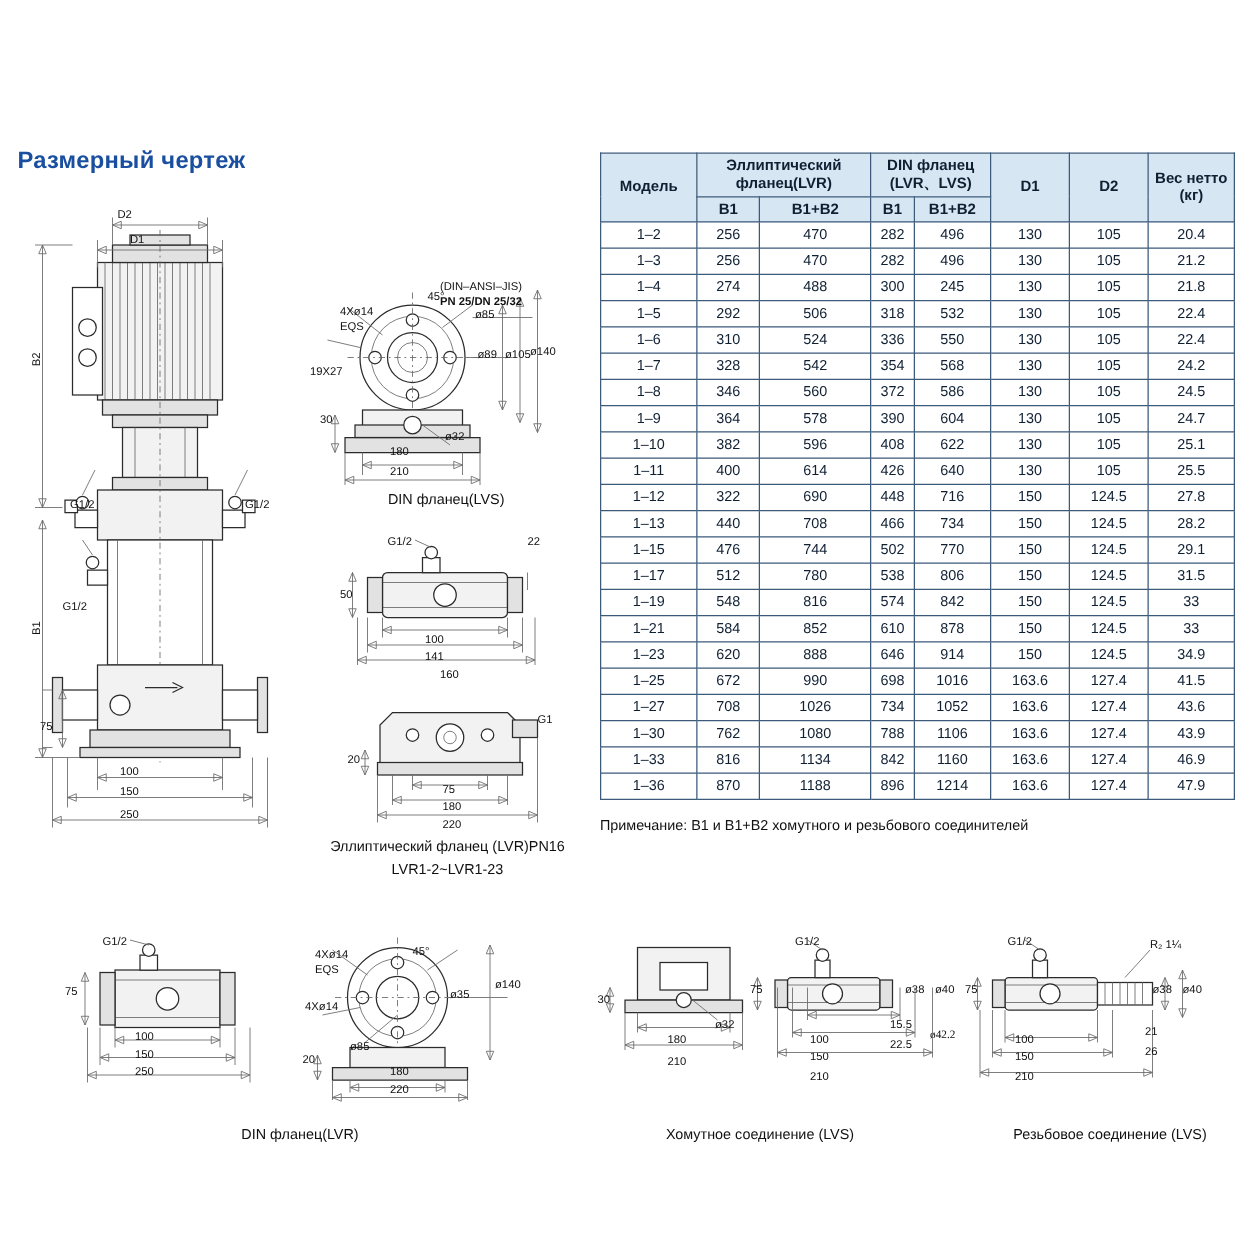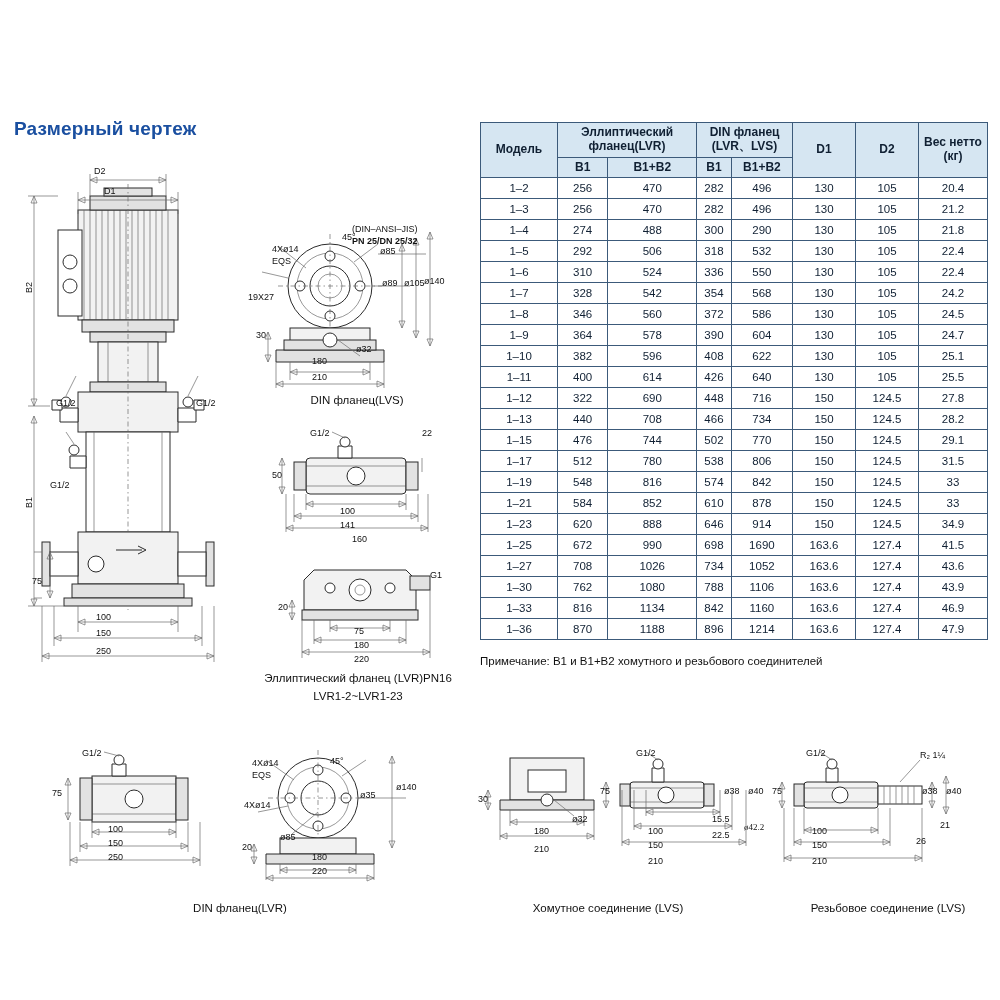--- a/index.html
+++ b/index.html
@@ -95,21 +95,21 @@
             <td>496</td>
             <td>130</td>
             <td>105</td>
             <td>21.2</td>
           </tr>
           <tr>
             <td>1–4</td>
             <td>274</td>
             <td>488</td>
             <td>300</td>
-            <td>290</td>
+            <td>245</td>
             <td>130</td>
             <td>105</td>
             <td>21.8</td>
           </tr>
           <tr>
             <td>1–5</td>
             <td>292</td>
             <td>506</td>
             <td>318</td>
             <td>532</td>
@@ -245,21 +245,21 @@
             <td>914</td>
             <td>150</td>
             <td>124.5</td>
             <td>34.9</td>
           </tr>
           <tr>
             <td>1–25</td>
             <td>672</td>
             <td>990</td>
             <td>698</td>
-            <td>1690</td>
+            <td>1016</td>
             <td>163.6</td>
             <td>127.4</td>
             <td>41.5</td>
           </tr>
           <tr>
             <td>1–27</td>
             <td>708</td>
             <td>1026</td>
             <td>734</td>
             <td>1052</td>
@@ -785,20 +785,20 @@
     <line class="thin" x1="152" y1="66" x2="152" y2="120"></line>
     <line class="thin" x1="14" y1="116" x2="152" y2="116"></line>
     <path class="thin" d="M14 116 l7 -3 l0 6 z"></path>
       <path class="thin" d="M152 116 l-7 -3 l0 6 z"></path>
   </svg>
   <div class="lbl" style="left:806px;top:748px;">G1/2</div>
   <div class="lbl" style="left:920px;top:750px;">R₂ 1¼</div>
   <div class="lbl" style="left:772px;top:786px;">75</div>
   <div class="lbl" style="left:922px;top:786px;">ø38</div>
   <div class="lbl" style="left:946px;top:786px;">ø40</div>
-  <div class="lbl" style="left:940px;top:820px;">21</div>
+  <div class="lbl" style="left:916px;top:820px;">21</div>
   <div class="lbl" style="left:916px;top:836px;">26</div>
   <div class="lbl" style="left:812px;top:826px;">100</div>
   <div class="lbl" style="left:812px;top:840px;">150</div>
   <div class="lbl" style="left:812px;top:856px;">210</div>
   <div class="cap" style="left:758px;top:902px;width:260px;">Резьбовое соединение (LVS)</div>
 
 </div>
 
 </body></html>

